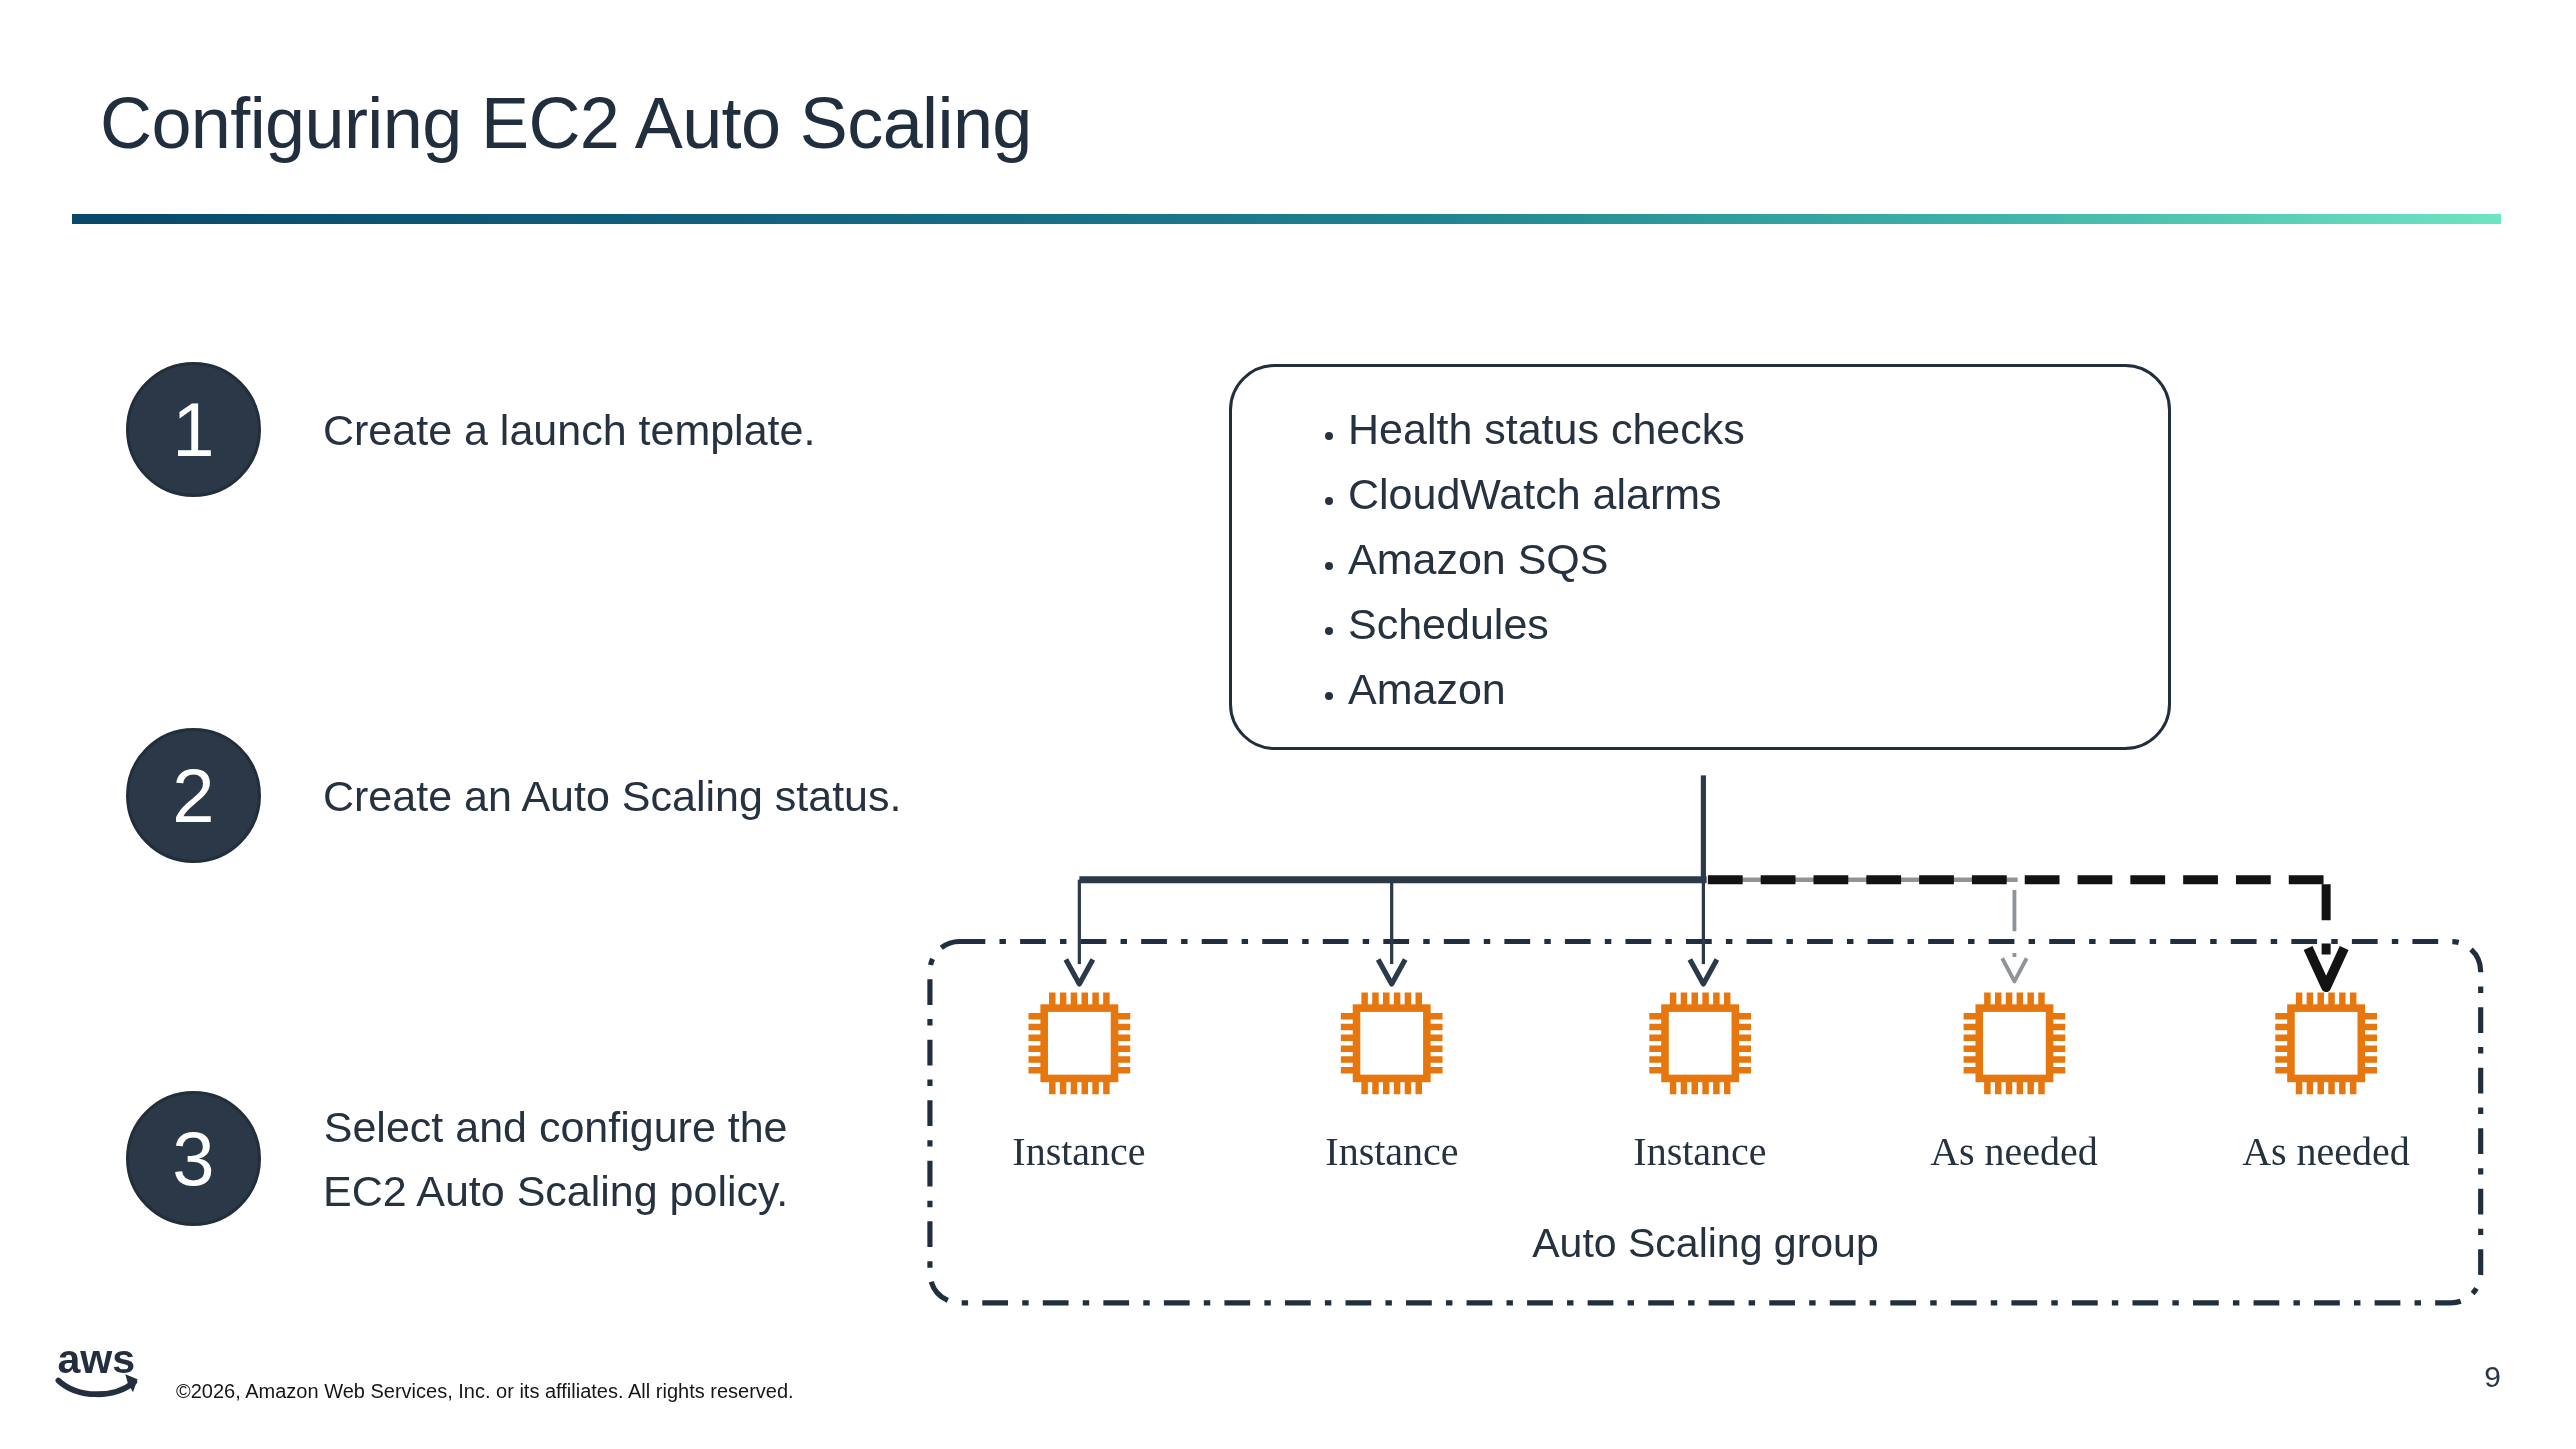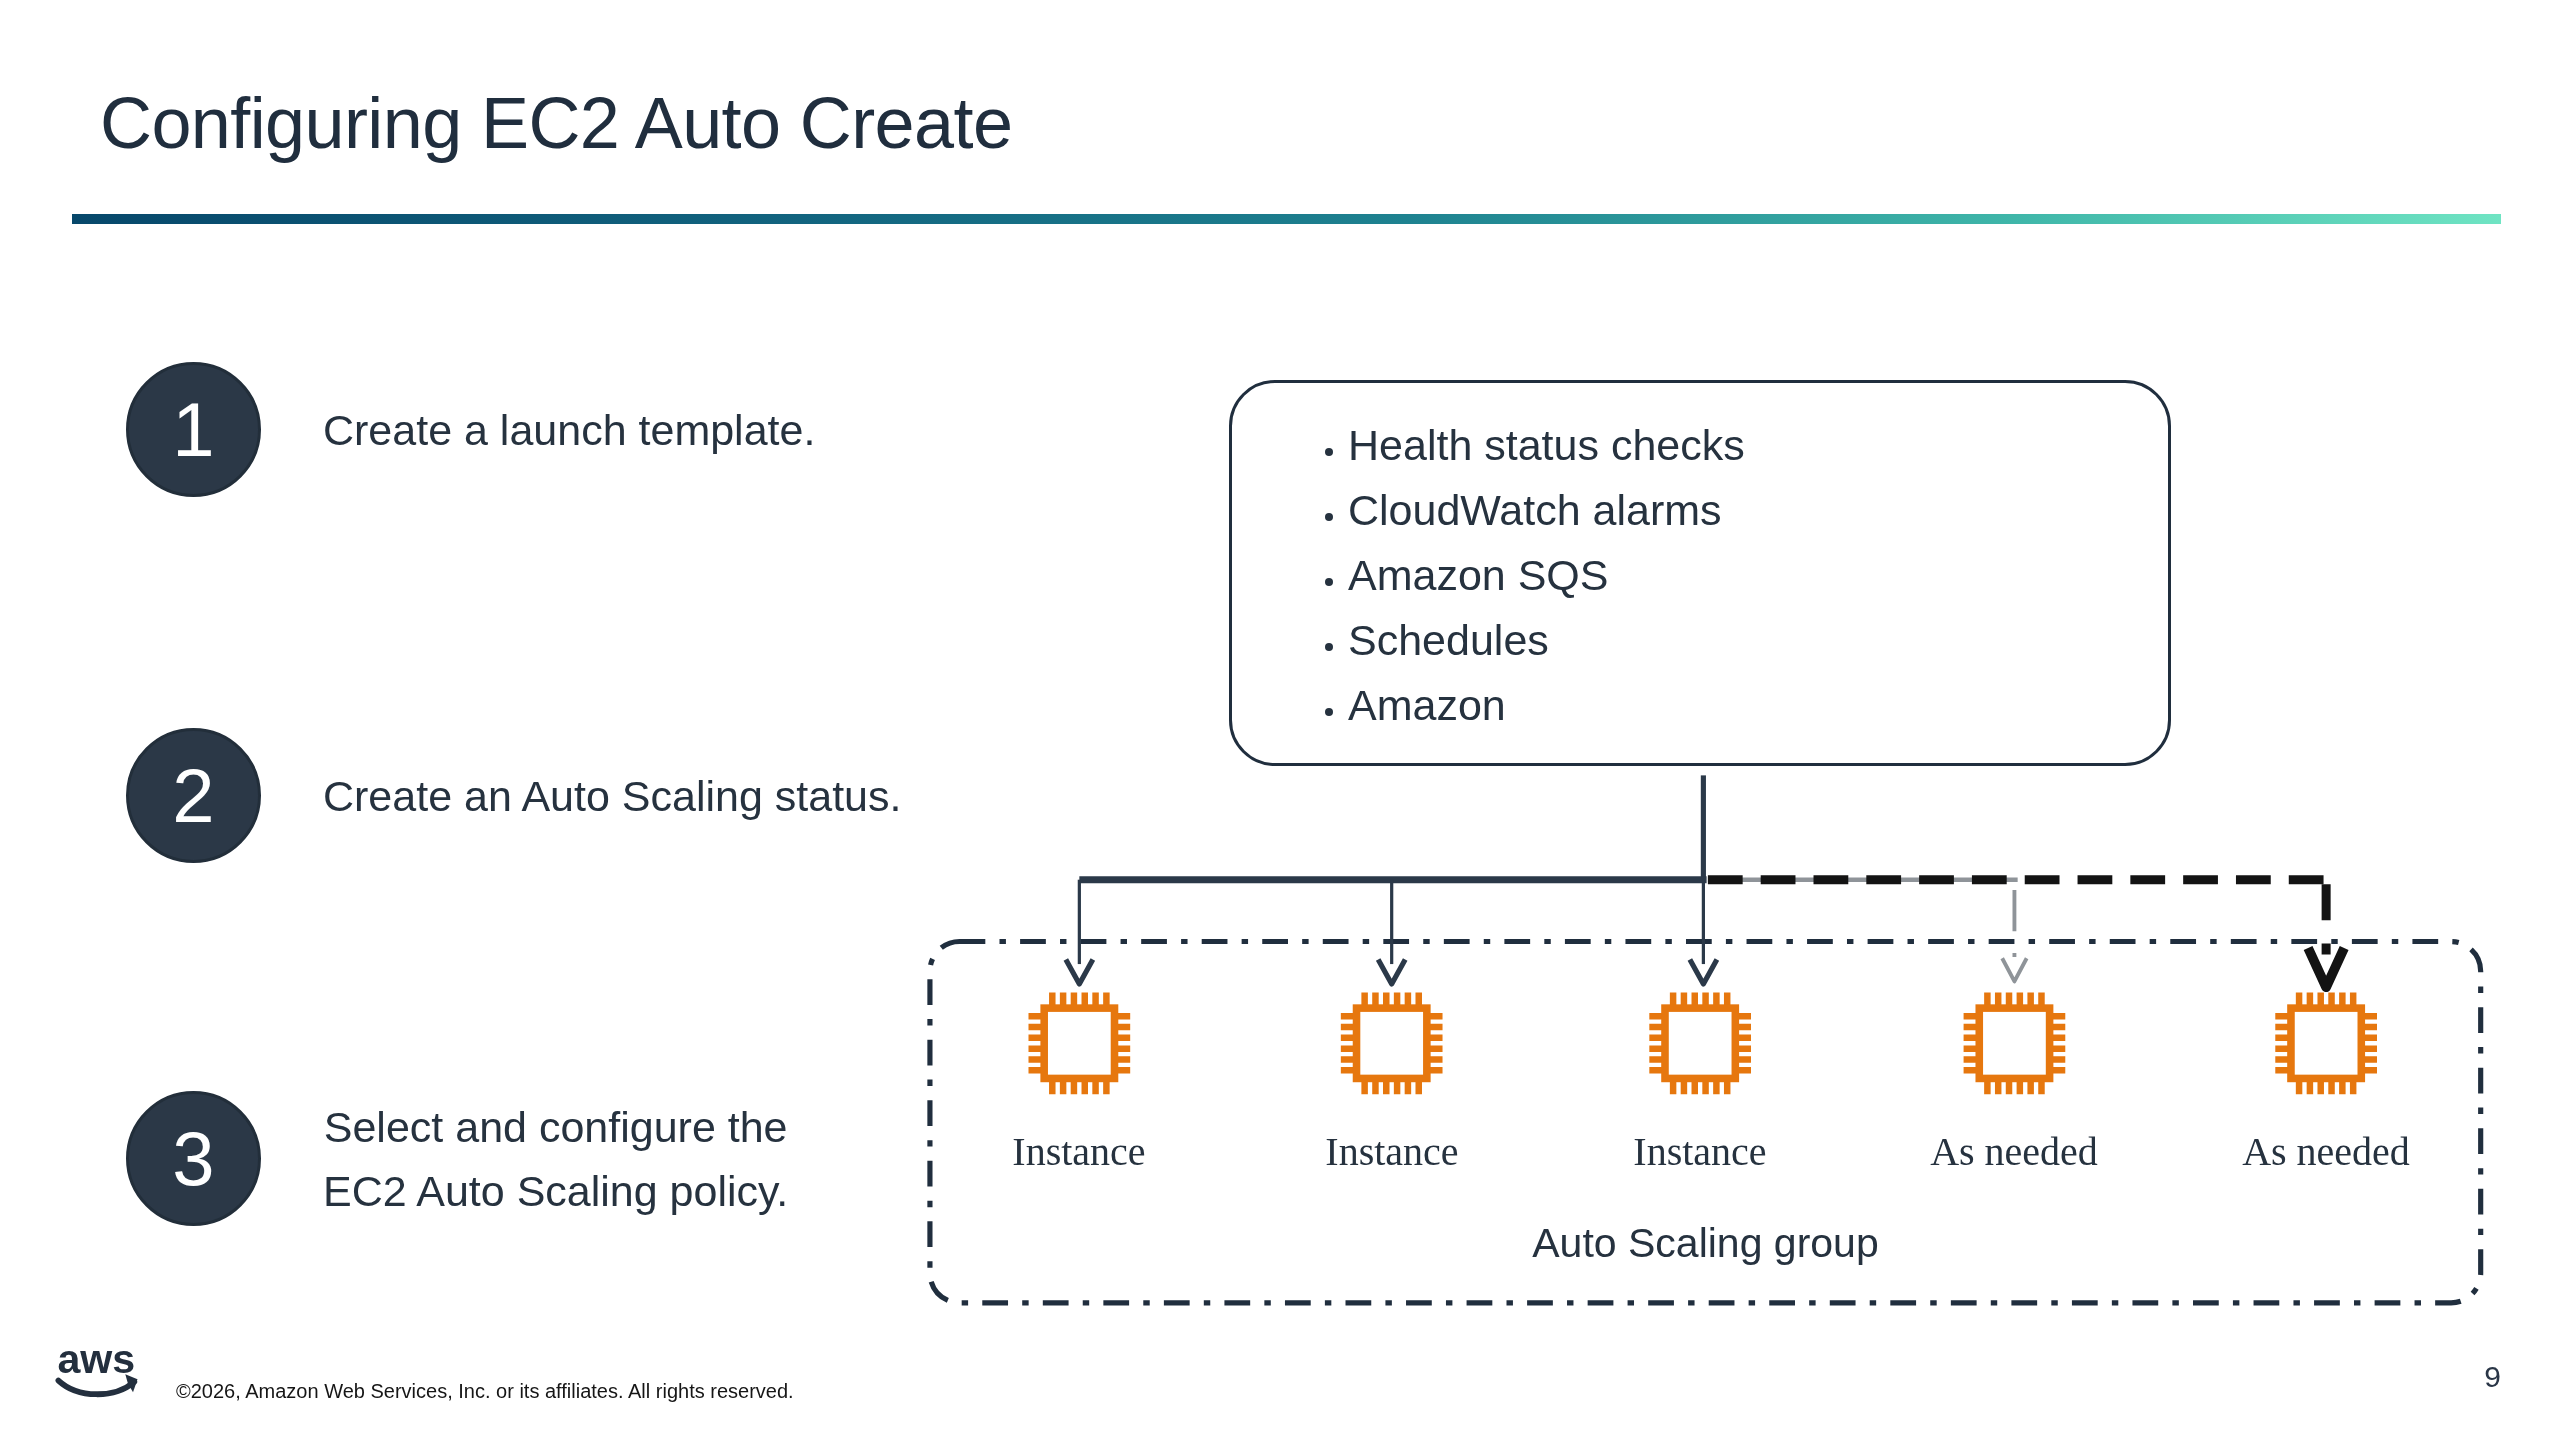--- a/index.html
+++ b/index.html
@@ -68,21 +68,21 @@
     line-height: 64px;
     color: #26323F;
     white-space: nowrap;
   }
   .step-text span { display: block; text-align: center; }
 
   
   .triggers-box {
     position: absolute;
     left: 1229px;
-    top: 380px;
+    top: 364px;
     width: 936px;
     height: 380px;
     border: 3.9px solid #202E3E;
     border-radius: 46px;
     background: #ffffff;
     box-sizing: content-box;
   }
   .triggers-box ul {
     margin: 0;
     padding: 41px 0 0 116px;
@@ -143,21 +143,21 @@
     top: 1360px;
     font-size: 30px;
     color: #2A3647;
   }
 </style>
 </head>
 <body>
 
 <div class="stage">
 
-  <h1 class="title">Configuring EC2 Auto Create</h1>
+  <h1 class="title">Configuring EC2 Auto Scaling</h1>
   <div class="title-rule"></div>
 
   <div class="step step-1">
     <div class="step-circle">
       <span class="step-number">1</span>
     </div>
     <div class="step-text">
       <span>Create a launch template.</span>
     </div>
   </div>

